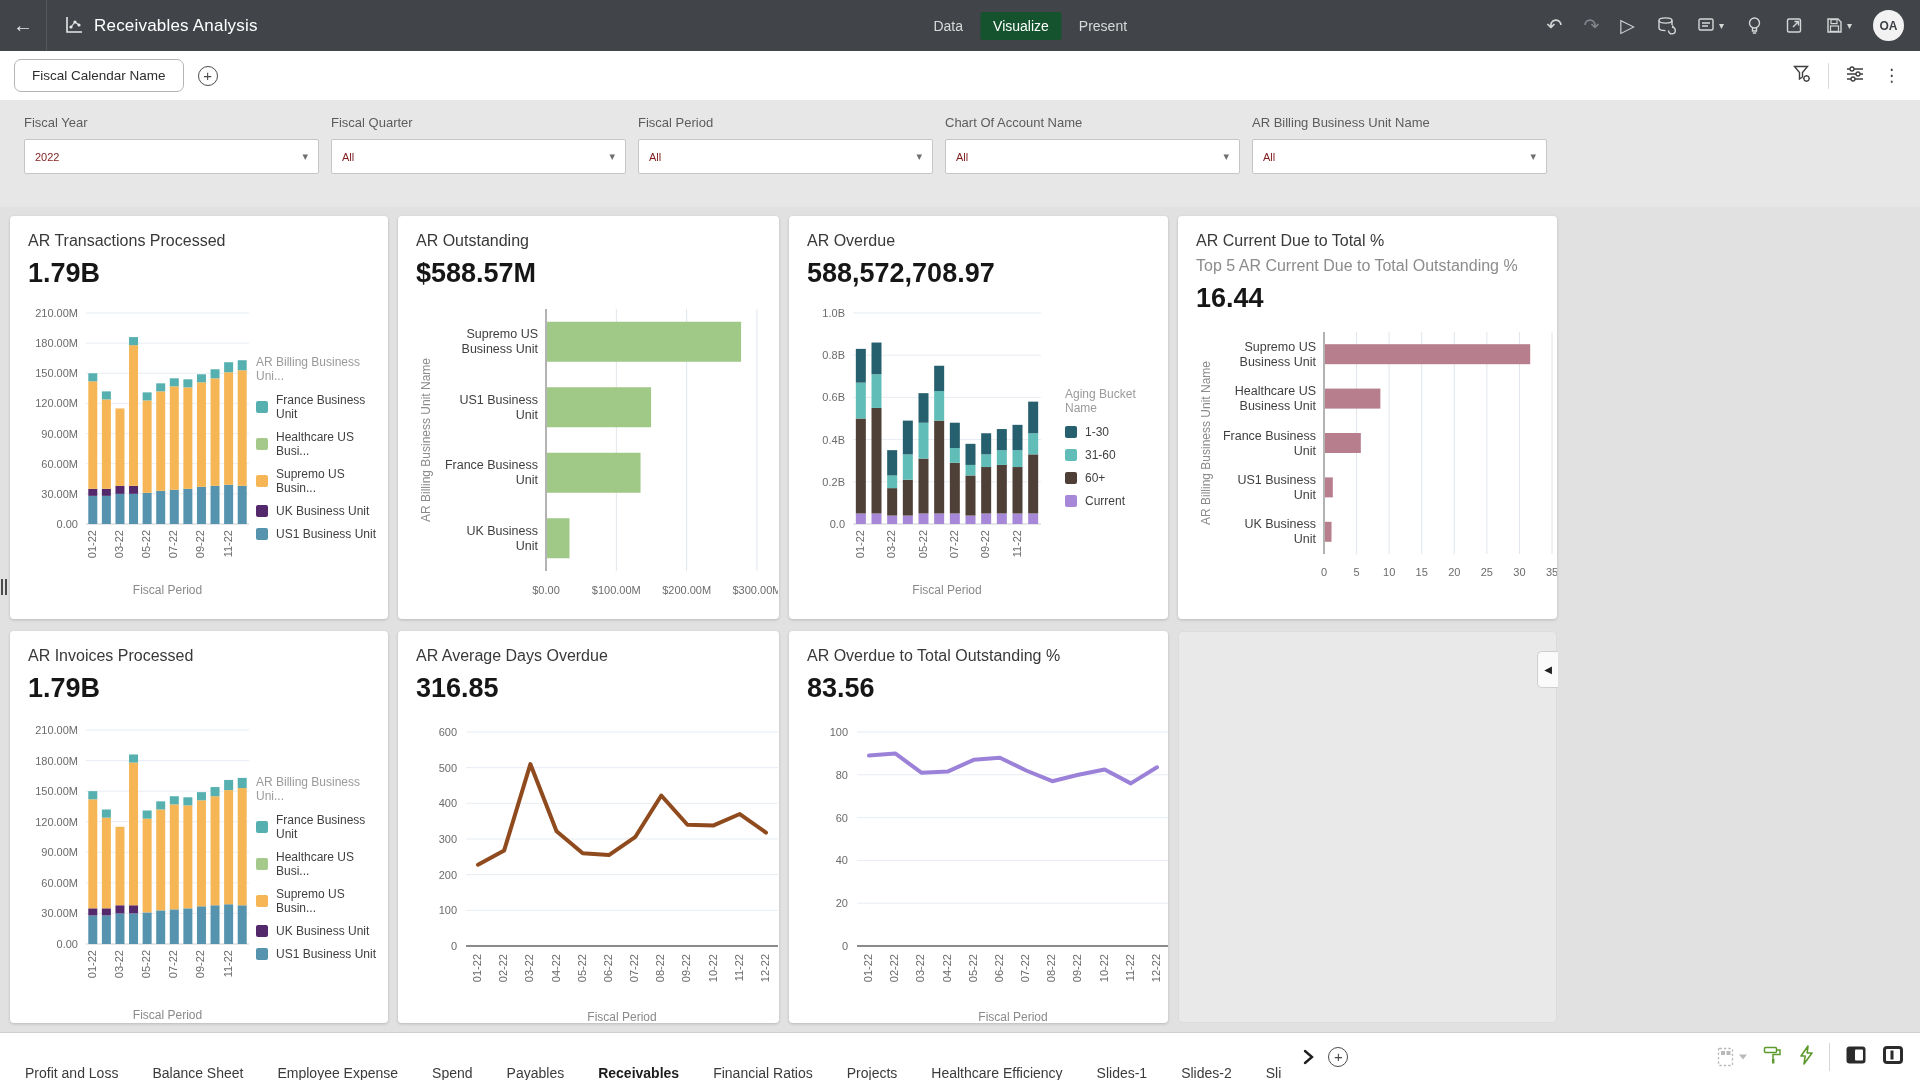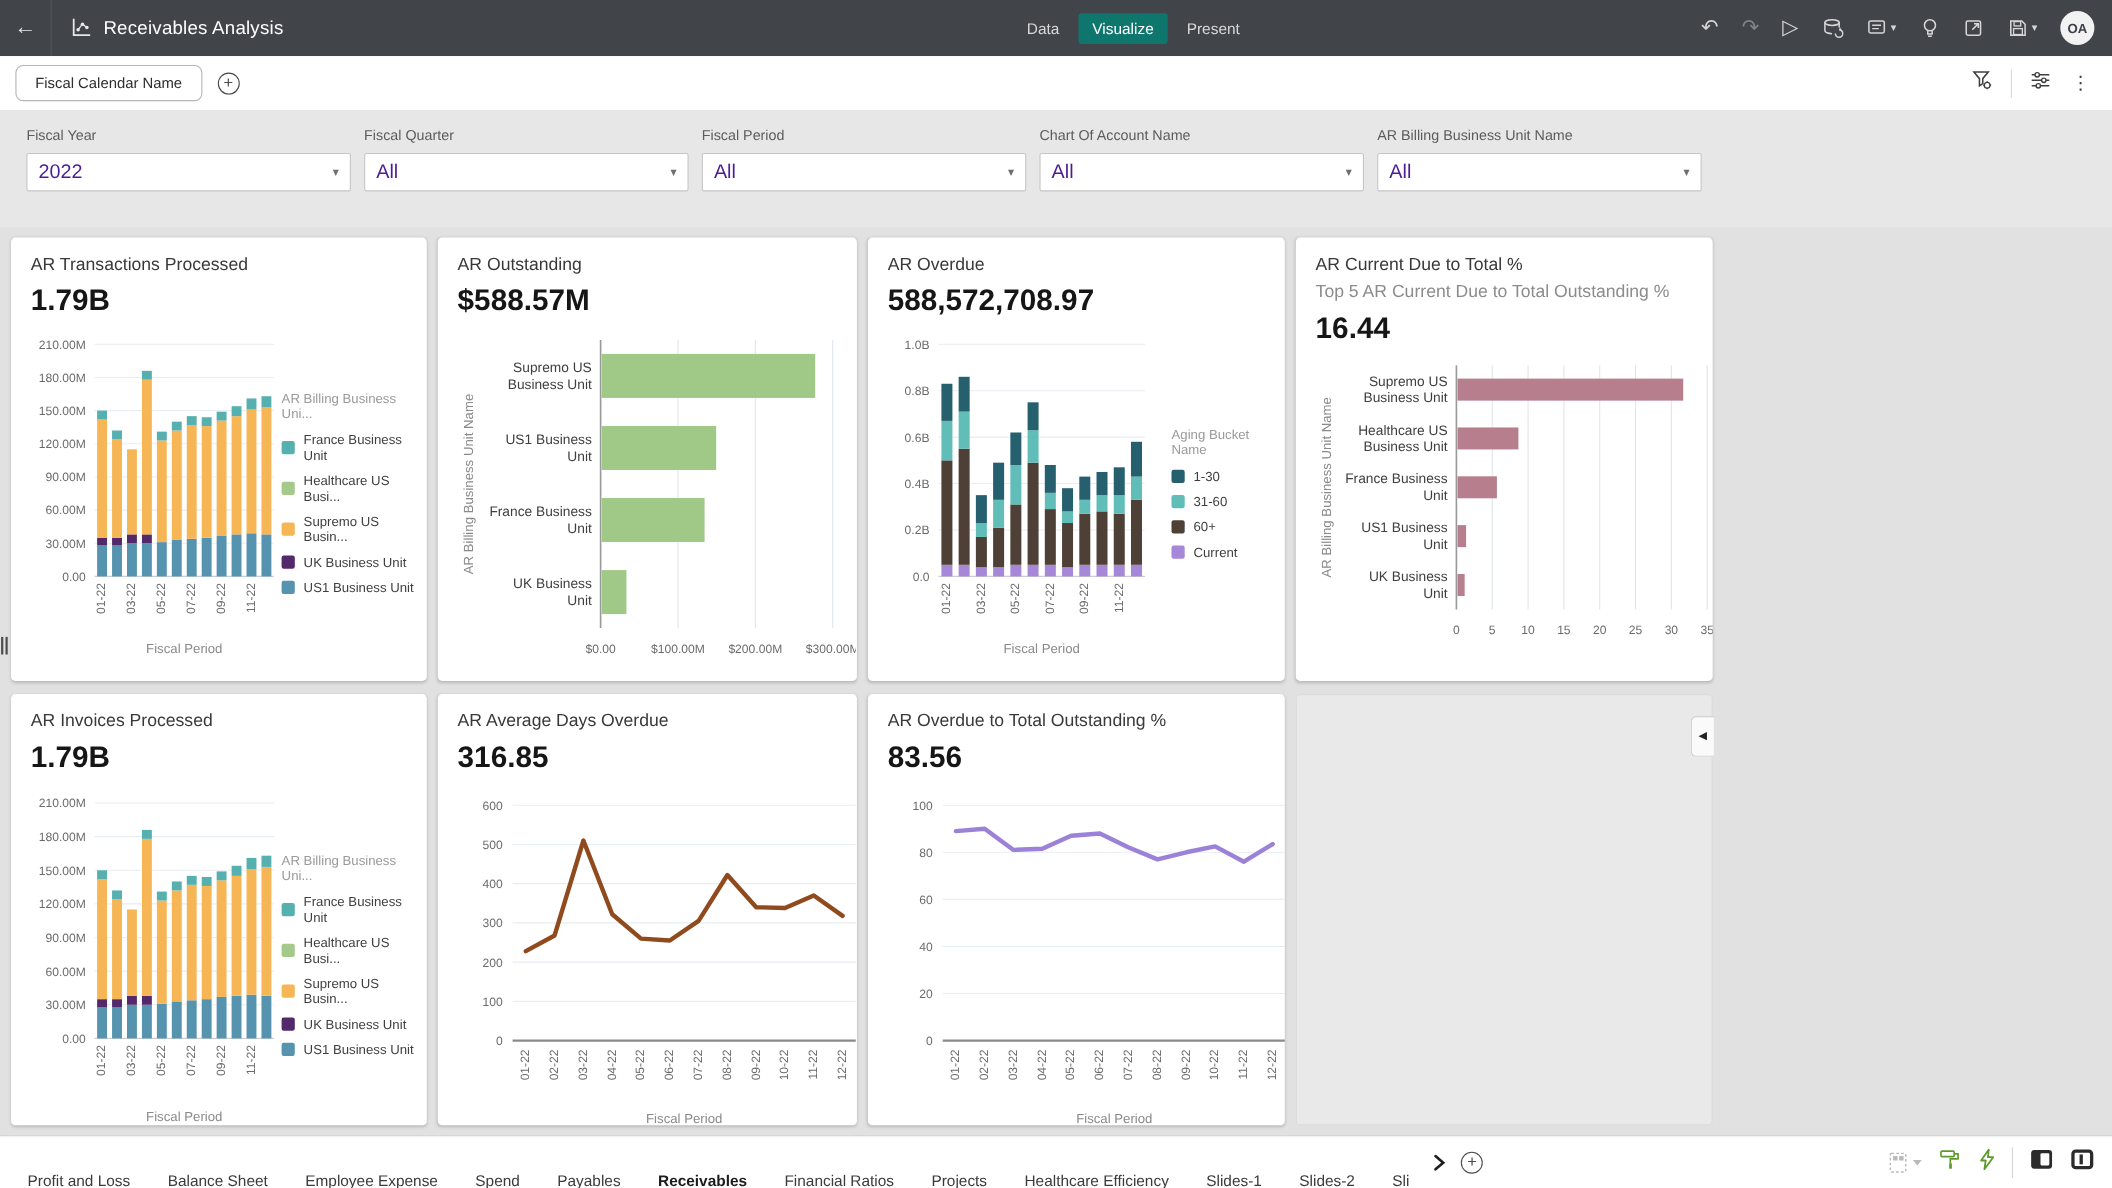--- a/index.html
+++ b/index.html
@@ -7,41 +7,41 @@
   svg { font-family:inherit; }
 
   
   .topbar { position:absolute; left:0; top:0; width:1920px; height:51px; background:#41454a; display:flex; align-items:center; }
   .tb-back { width:46px; height:51px; display:flex; align-items:center; justify-content:center; color:#e8e8e8; font-size:20px; cursor:pointer; }
   .tb-sep { width:1px; height:51px; background:#54585d; }
   .tb-logo { margin:0 10px 0 16px; display:flex; align-items:center; }
   .tb-title { color:#ffffff; font-size:17px; font-weight:400; letter-spacing:.2px; }
   .view-tabs { position:absolute; left:50%; top:0; transform:translateX(-18%); height:51px; display:flex; align-items:center; gap:4px; }
   .view-tab { color:#d9d9d9; font-size:14px; padding:6px 13px; border-radius:3px; cursor:pointer; }
-  .view-tab.active { background:#0f766e; color:#ffffff; }
+  .view-tab.active { background:#14532d; color:#ffffff; }
   .tb-right { margin-left:auto; display:flex; align-items:center; gap:21px; padding-right:16px; }
   .tb-ic { color:#d6d6d6; font-size:19px; line-height:1; display:flex; align-items:center; gap:3px; cursor:pointer; }
   .tb-ic.dim { color:#82868b; }
   .tb-caret { font-size:10px; color:#d6d6d6; }
   .avatar { width:31px; height:31px; border-radius:50%; background:#f2f2f2; color:#3c4046; font-size:12px; font-weight:700; display:flex; align-items:center; justify-content:center; }
 
   
   .toolbar2 { position:absolute; left:0; top:51px; width:1920px; height:49px; background:#ffffff; display:flex; align-items:center; padding:0 18px 0 14px;justify-content:flex-end; }
   .chip { border:1px solid #b5b5b5; border-radius:7px; padding:8px 17px; font-size:13.5px; color:#2e2e2e; background:#fff; cursor:pointer; }
   .pluscirc { width:20px; height:20px; border:1.6px solid #4a4a4a; border-radius:50%; color:#4a4a4a; font-size:15px; line-height:17px; text-align:center; margin-left:14px; cursor:pointer; font-weight:400; }
   .t2-right { margin-left:auto; display:flex; align-items:center; gap:16px; }
   .t2-sep { width:1px; height:26px; background:#d9d9d9; }
   .kebab { font-size:17px; color:#3f3f3f; cursor:pointer; padding:0 2px; }
 
   
   .filterband { position:absolute; left:0; top:100px; width:1920px; height:107px; background:#e7e7e7; padding:15px 0 0 24px; display:flex; gap:12px; }
   .fgroup { width:295px; }
   .flabel { font-size:13px; color:#5c5c5c; margin-bottom:9px; }
   .fbox { height:35px; background:#fff; border:1px solid #c6c6c6; border-radius:2px; display:flex; align-items:center; padding:0 10px; cursor:pointer; }
-  .fval { font-size:18px; color:#4c1d95; flex:1; }
+  .fval { font-size:11px; color:#7f1d1d; flex:1; }
   .fcaret { font-size:11px; color:#6f6f6f; }
 
   
   .canvas { position:absolute; left:0; top:207px; width:1920px; height:825px; background:#e1e1e1; }
   .canvas-grid { position:absolute; inset:0; padding:9px 0 0 10px; display:grid; grid-template-columns:378px 381px 379px 379px; grid-template-rows:403px 392px; gap:12px 10px; }
   .card { background:#ffffff; border-radius:4px; box-shadow:0 1px 3px rgba(0,0,0,.18); padding:16px 10px 6px 18px; overflow:hidden; }
   .card.empty { background:#e9e9e9; box-shadow:none; border:1px solid #dcdcdc; }
   .card-title { font-size:16px; color:#393939; }
   .card-sub { font-size:16px; color:#8c8c8c; margin-top:7px; }
   .card-value { font-size:27px; font-weight:700; color:#161616; margin-top:8px; }

